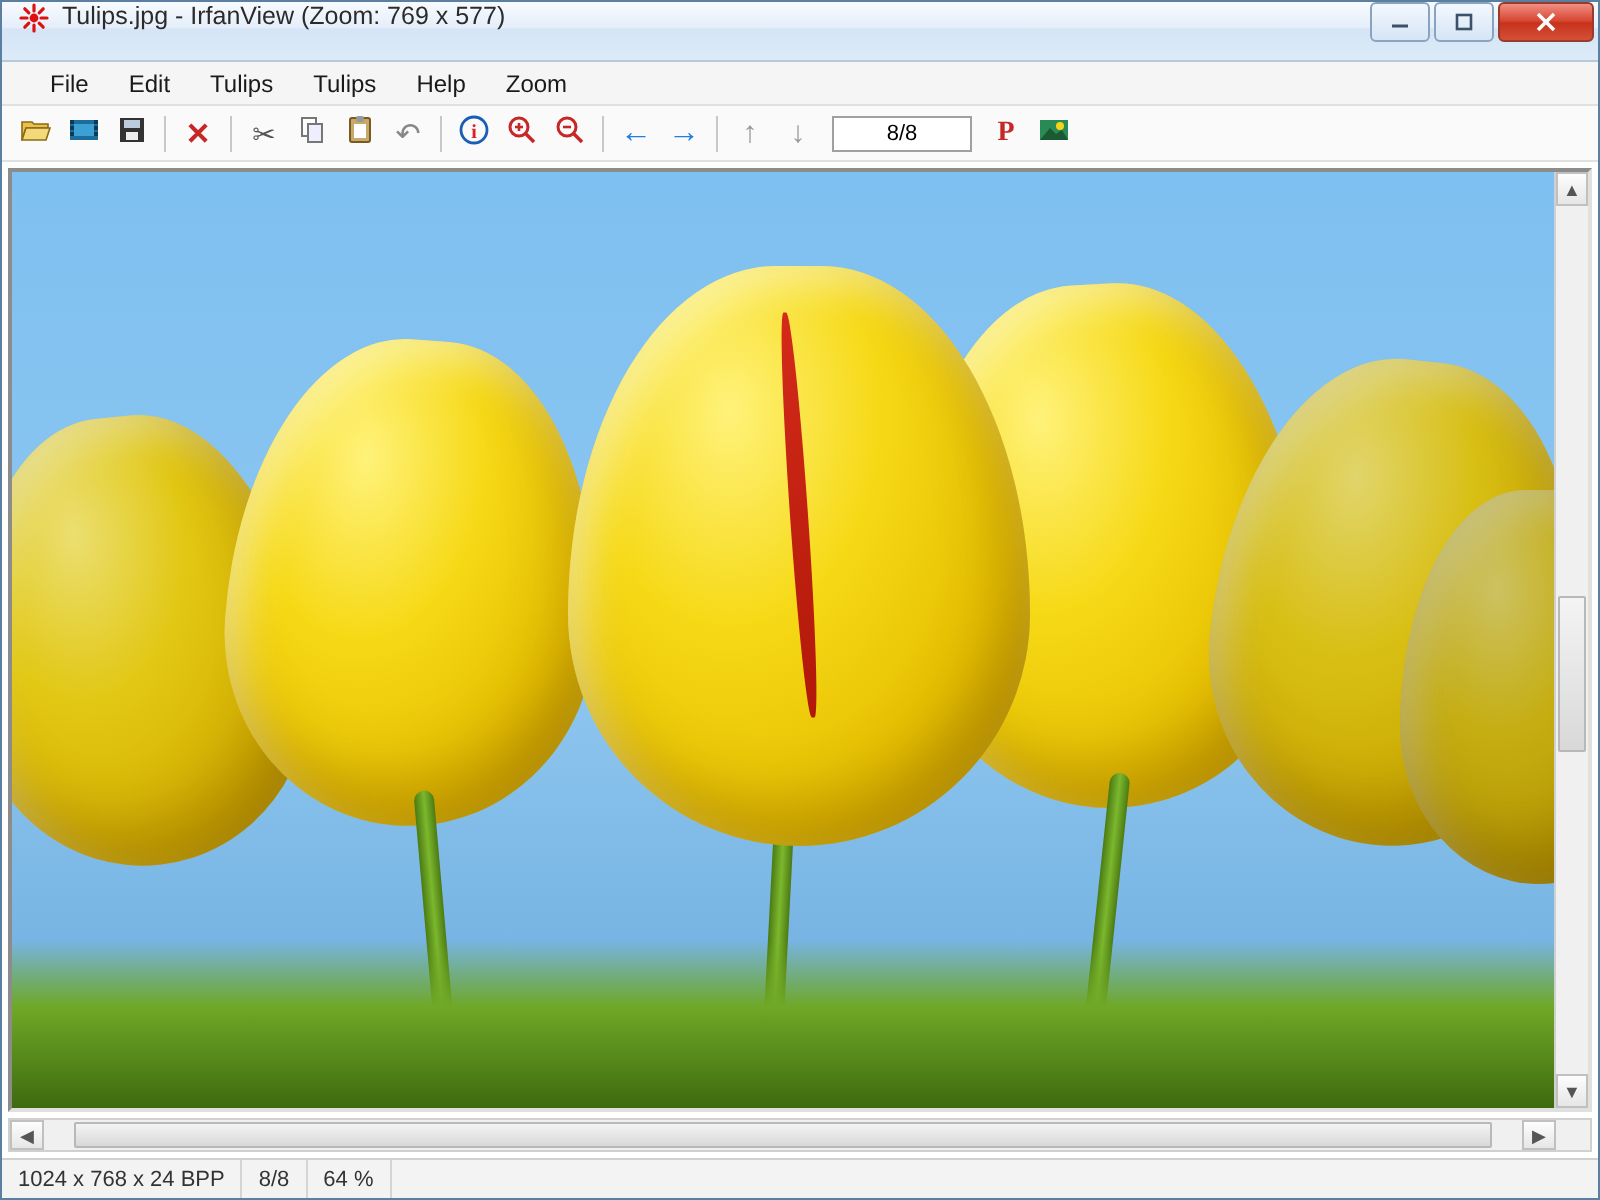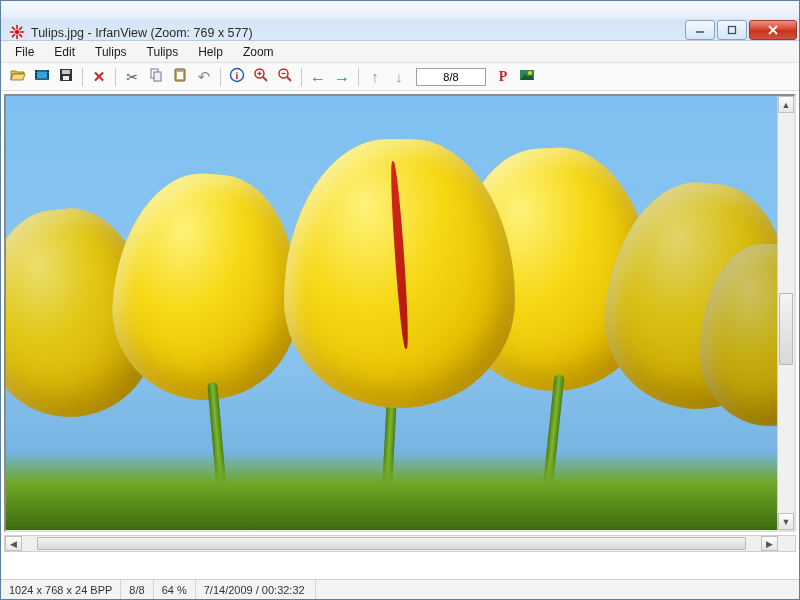--- a/index.html
+++ b/index.html
@@ -9,25 +9,25 @@
     background: #fff;
     width: 800px;
     height: 600px;
     overflow: hidden;
     border: 1px solid #5a7fa0;
     display: flex;
     flex-direction: column;
   }
   
   .titlebar {
-    height: 40px;
+    height: 30px;
     background: linear-gradient(to bottom, #f7fbff 0%, #e4eef9 45%, #d5e5f6 46%, #dceaf8 100%);
     border-bottom: 1px solid #b7c9db;
     display: flex;
-    align-items: flex-end;
+    align-items: flex-start;
     padding: 0 2px 0 8px;
   }
   .titlebar .app-icon {
     width: 16px; height: 16px; margin-right: 6px;
     display: flex; align-items: center; justify-content: center;
   }
   .titlebar .title-text {
     flex: 1;
     color: #2b2b2b;
     font-size: 12.5px;
@@ -52,21 +52,21 @@
     font-weight: bold;
     font-size: 12px;
   }
   
   .menubar {
     height: 22px;
     background: #f5f5f5;
     border-bottom: 1px solid #e0e0e0;
     display: flex;
     align-items: center;
-    padding: 0 4px;
+    padding: 0 14px;
   }
   .menubar .menu-item {
     padding: 2px 10px;
     color: #1a1a1a;
     cursor: default;
     font-size: 12px;
   }
   
   .toolbar {
     height: 28px;
@@ -167,21 +167,20 @@
   .corner { width:17px; }
   
   .statusbar {
     height: 20px;
     background: #f3f3f3;
     border-top: 1px solid #d0d0d0;
     display: flex;
     align-items: center;
     font-size: 11px;
     color: #333;
-    margin-top: 24px;
   }
   .statusbar .cell {
     padding: 0 8px;
     border-right: 1px solid #d4d4d4;
     height: 100%;
     display: flex; align-items: center;
   }
   .statusbar .cell.wide { min-width: 120px; }
 </style>
 </head>
@@ -386,15 +385,14 @@
     <div class="sthumb"></div>
   </div>
   <div class="sbtn">▶</div>
   <div class="corner"></div>
 </div>
 
 <div class="statusbar">
   <div class="cell wide">1024 x 768 x 24 BPP</div>
   <div class="cell">8/8</div>
   <div class="cell">64 %</div>
-  <div class="cell wide">7/14/2009 / 00:32:32</div>
   <div class="cell" style="flex:1; border-right:none;"></div>
 </div>
 
 </body></html>

